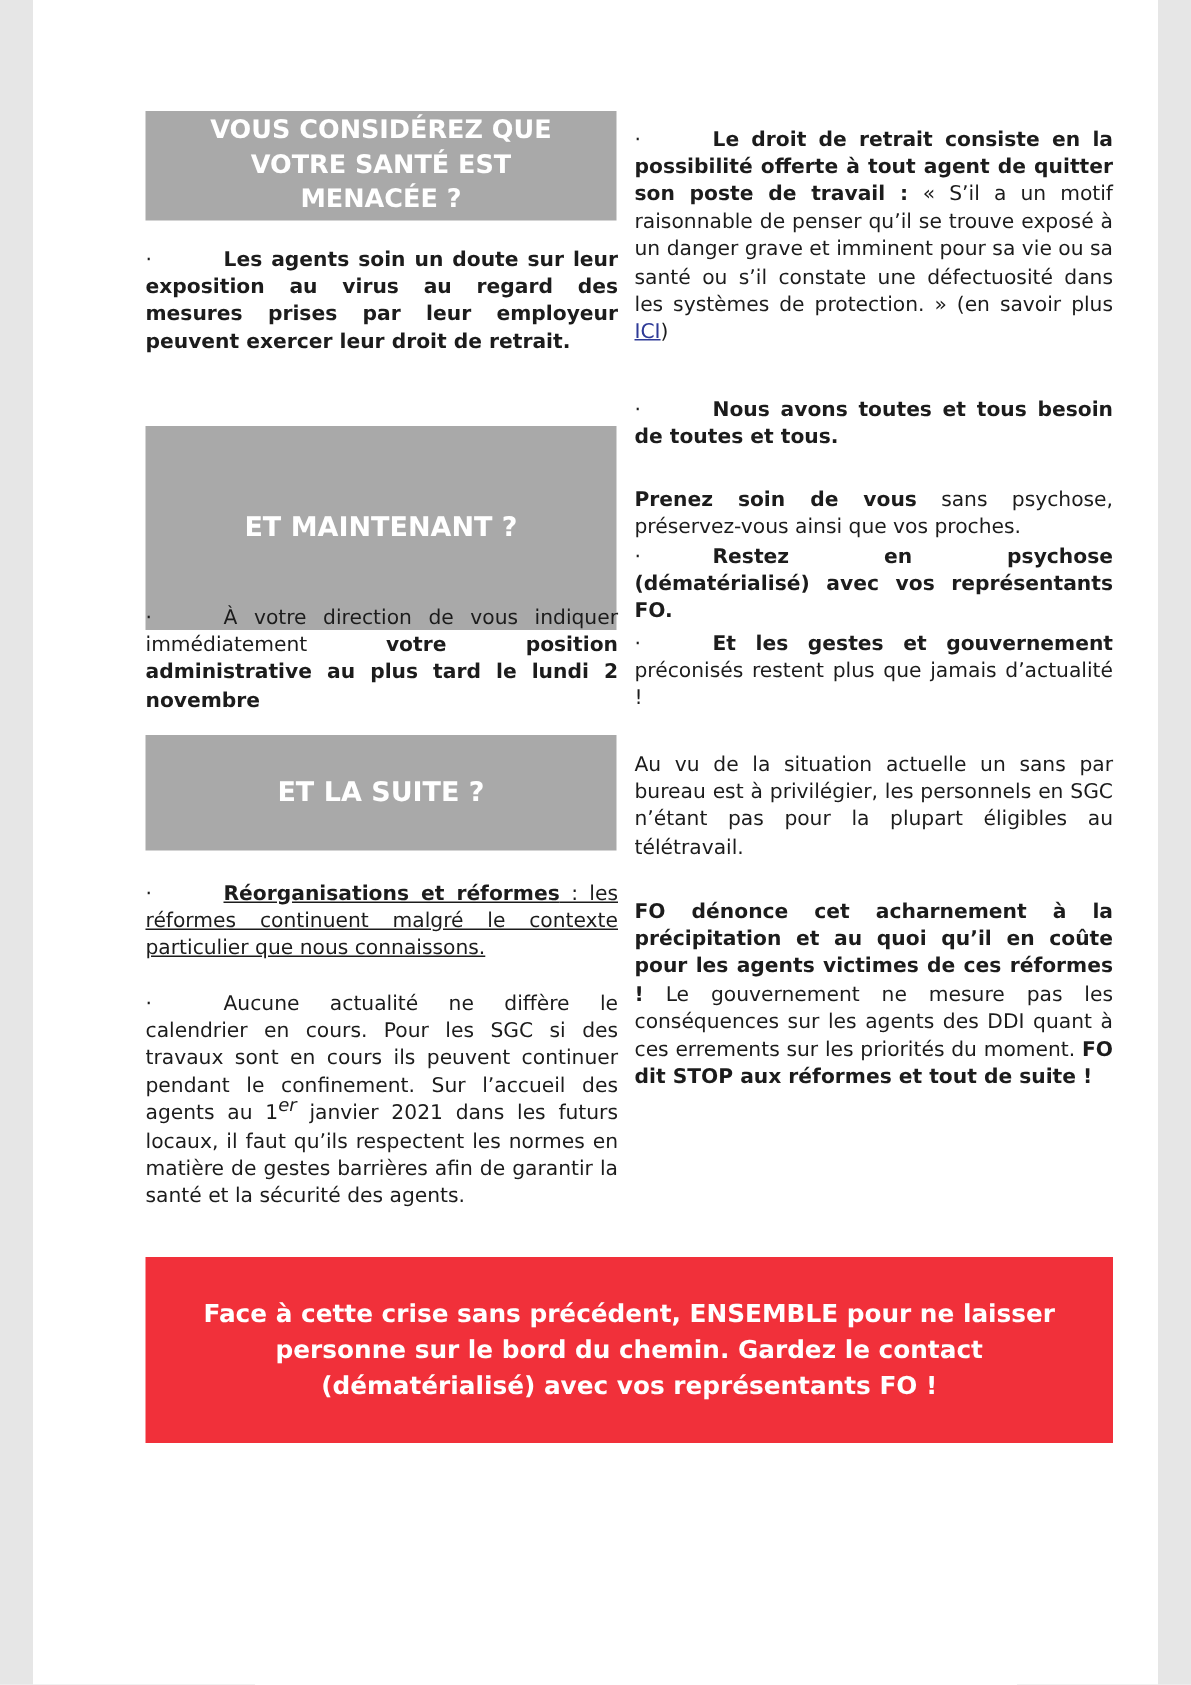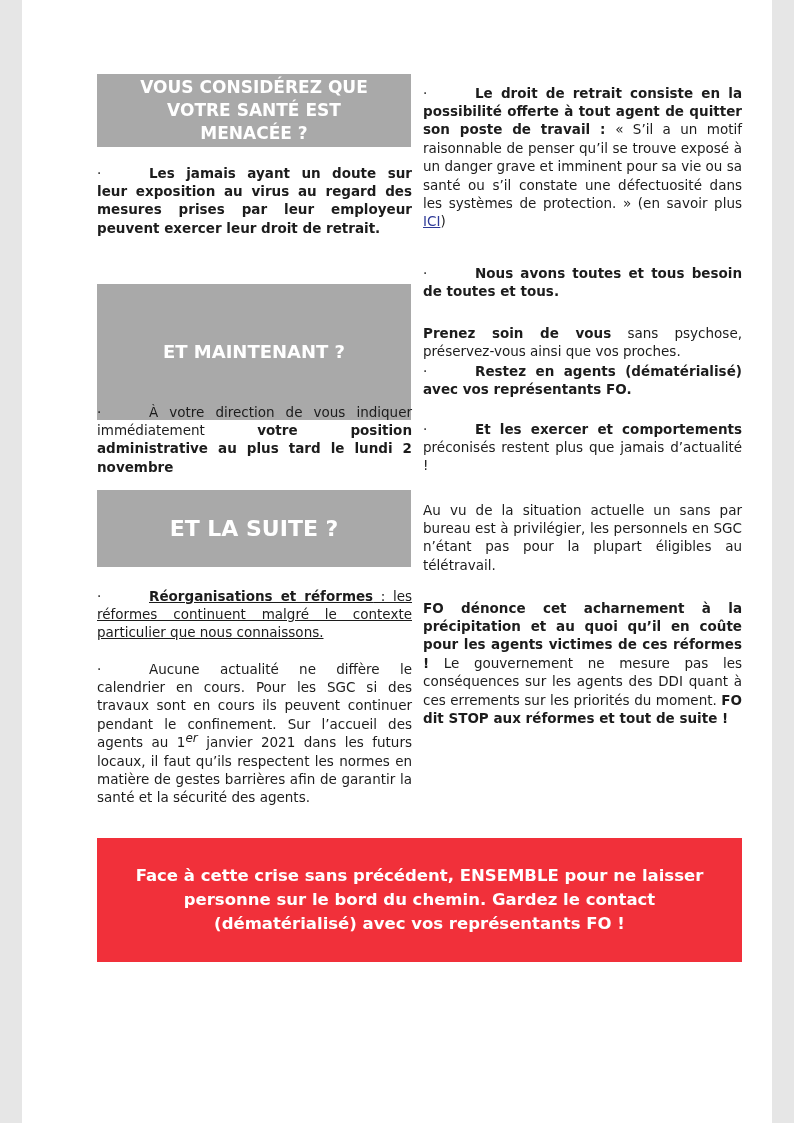--- a/index.html
+++ b/index.html
@@ -14,21 +14,21 @@
   }
   .gbox{
     position:absolute;left:75px;width:314px;
     background:var(--box_gray,#a9a9a9);
     color:#ffffff;font-weight:bold;
     display:flex;align-items:center;justify-content:center;
     text-align:center;white-space:pre-line;
   }
   #box-sante{top:74px;height:73px;font-size:17px;line-height:23px;}
   #box-maintenant{top:249px;height:136px;font-size:18px;line-height:24px;margin-top:35px;}
-  #box-suite{top:490px;height:77px;font-size:22px;line-height:24px;}
+  #box-suite{top:490px;height:77px;font-size:18px;line-height:24px;}
   .para{
     position:absolute;
     font-size:13.5px;line-height:18.4px;
     text-align:justify;
   }
   .lcol{left:75px;width:315px;}
   .rcol{left:401px;width:319px;}
   .bullet{display:inline-block;width:52px;font-weight:normal;}
   .b{font-weight:bold;}
   sup{font-size:12px;line-height:0;vertical-align:super;font-style:italic;}
@@ -58,37 +58,37 @@
 <body>
 
 <div class="page">
 
   <div class="gbox" id="box-sante">
     <span>VOUS CONSIDÉREZ QUE
 VOTRE SANTÉ EST
 MENACÉE ?</span>
   </div>
 
-  <p class="para lcol" id="lp1"><span class="bullet">·</span><span class="b">Les jamais ayant un doute sur leur exposition au virus au regard des mesures prises par leur employeur peuvent exercer leur droit de retrait.</span></p>
+  <p class="para lcol" id="lp1"><span class="bullet">·</span><span class="b">Les agents soin un doute sur leur exposition au virus au regard des mesures prises par leur employeur peuvent exercer leur droit de retrait.</span></p>
 
   <p class="para rcol" id="rp1"><span class="bullet">·</span><span class="b">Le droit de retrait consiste en la possibilité offerte à tout agent de quitter son poste de travail : </span><span>« S’il a un motif raisonnable de penser qu’il se trouve exposé à un danger grave et imminent pour sa vie ou sa santé ou s’il constate une défectuosité dans les systèmes de protection. » (en savoir plus </span><a class="link" href="#">ICI</a><span>)</span></p>
 
   <div class="gbox" id="box-maintenant">
     <span>ET MAINTENANT ?</span>
   </div>
 
   <p class="para lcol" id="lp2"><span class="bullet">·</span><span>À votre direction de vous indiquer immédiatement </span><span class="b">votre position administrative au plus tard le lundi 2 novembre</span></p>
 
   <p class="para rcol" id="rp2a"><span class="bullet">·</span><span class="b">Nous avons toutes et tous besoin de toutes et tous.</span></p>
 
   <p class="para rcol" id="rp2b"><span class="b">Prenez soin de vous</span><span> sans psychose, préservez-vous ainsi que vos proches.</span></p>
 
-  <p class="para rcol" id="rp2c"><span class="bullet">·</span><span class="b">Restez en agents (dématérialisé) avec vos représentants FO.</span></p>
+  <p class="para rcol" id="rp2c"><span class="bullet">·</span><span class="b">Restez en psychose (dématérialisé) avec vos représentants FO.</span></p>
 
-  <p class="para rcol" id="rp2d"><span class="bullet">·</span><span class="b">Et les exercer et comportements</span><span> préconisés restent plus que jamais d’actualité !</span></p>
+  <p class="para rcol" id="rp2d"><span class="bullet">·</span><span class="b">Et les gestes et gouvernement</span><span> préconisés restent plus que jamais d’actualité !</span></p>
 
   <div class="gbox" id="box-suite">
     <span>ET LA SUITE ?</span>
   </div>
 
   <p class="para lcol" id="lp3"><span class="bullet">·</span><span class="b">Réorganisations et réformes</span><span> : les réformes continuent malgré le contexte particulier que nous connaissons.</span></p>
 
   <p class="para lcol" id="lp4"><span class="bullet">·</span><span>Aucune actualité ne diffère le calendrier en cours. Pour les SGC si des travaux sont en cours ils peuvent continuer pendant le confinement. Sur l’accueil des agents au 1</span><sup>er</sup><span> janvier 2021 dans les futurs locaux, il faut qu’ils respectent les normes en matière de gestes barrières afin de garantir la santé et la sécurité des agents.</span></p>
 
   <p class="para rcol" id="rp3"><span>Au vu de la situation actuelle un sans par bureau est à privilégier, les personnels en SGC n’étant pas pour la plupart éligibles au télétravail.</span></p>

